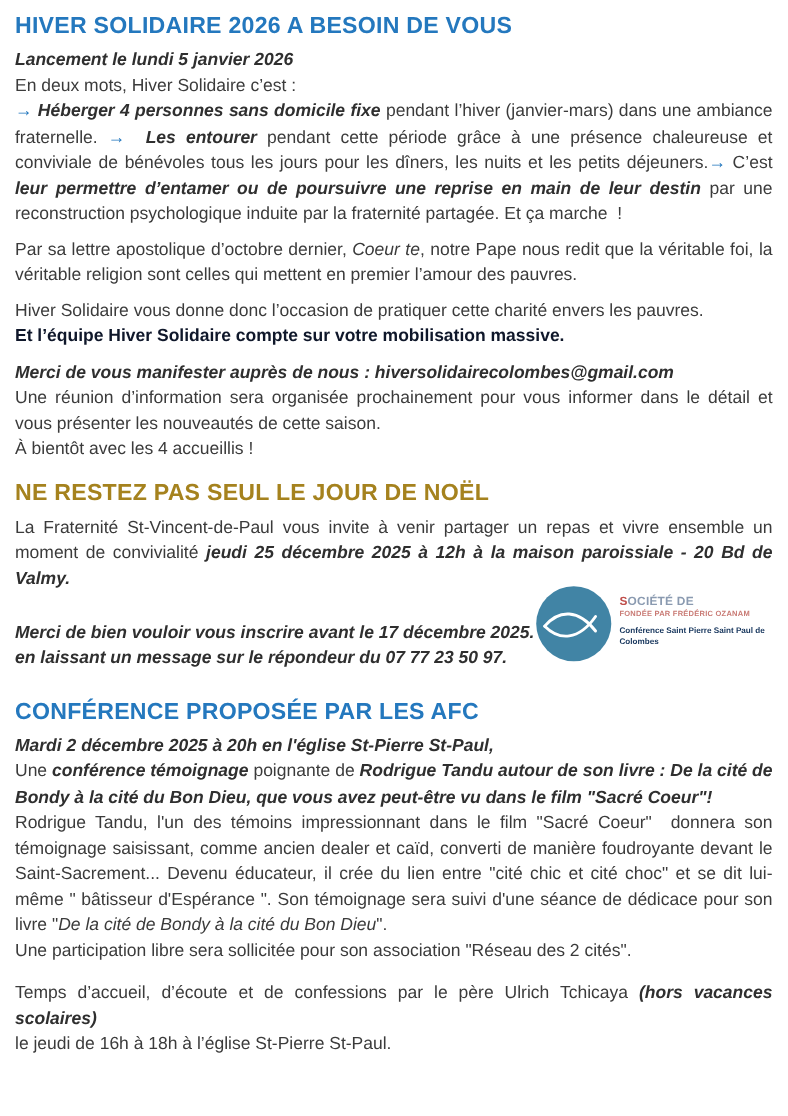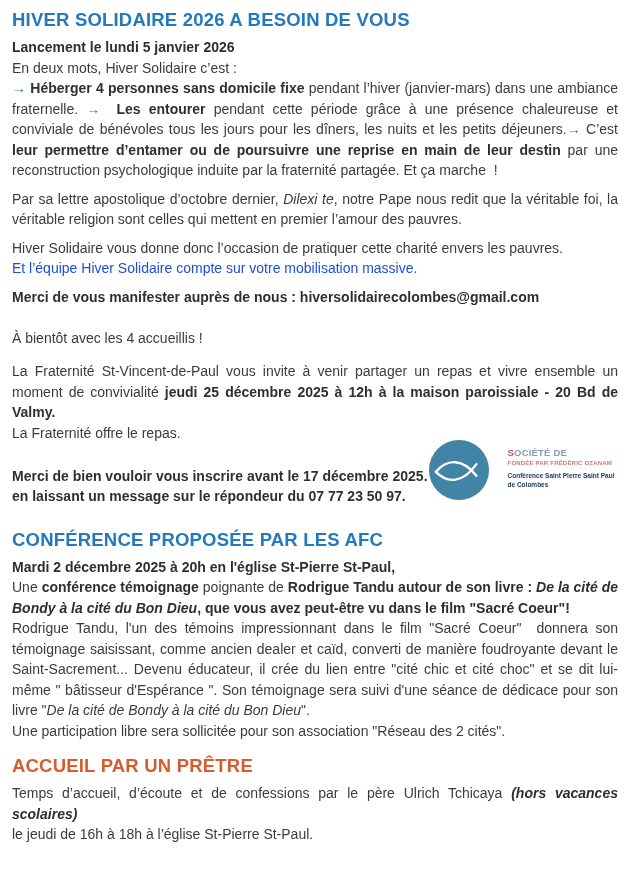--- a/index.html
+++ b/index.html
@@ -10,54 +10,55 @@
   }
   .page{padding:8px 12px 0 12px;border-radius:29px;}
   p{margin:0 0 8px 0;font-size:14px;line-height:20.5px;}
   .just{text-align:justify;}
   h1,h2{font-size:18.5px;line-height:24px;font-weight:700;margin:0 0 5px 0;letter-spacing:.2px;}
   .h-blue{color:#2478be;}
   .h-gold{color:#a5821e;}
   .h-orange{color:#d95c2e;}
   .sec{margin-top:13px;}
   .seg-r{}
-  .seg-b{font-weight:700;color:#2f2f2f;}
+  .seg-b{font-weight:700;color:#2f2f2f;font-style:italic;}
   .seg-i{font-style:italic;}
   .seg-bi{font-weight:700;font-style:italic;color:#2f2f2f;}
   .seg-ab{color:#2478be;font-weight:700;}
-  .seg-bb{color:#1d4ed8;font-weight:400;}
+  .seg-bb{color:#0f172a;font-weight:700;}
   .seg-lr{color:#c0504d;}
   .seg-ls{color:#8a9ab0;}
   
   .noel-row{display:flex;align-items:flex-start;justify-content:space-between;margin-bottom:4px;}
   .noel-actions{flex:0 0 auto;max-width:430px;}
-  .logo{display:flex;align-items:flex-start;gap:18px;margin-top:-6px;padding-right:2px;}
+  .logo{display:flex;align-items:flex-start;gap:6px;margin-top:-6px;padding-right:2px;}
   .logo-circle{width:62px;height:62px;flex:0 0 auto;}
   .logo-text{padding-top:8px;}
   .logo-l1,.logo-l2{font-size:9.5px;line-height:11px;font-weight:700;letter-spacing:.2px;}
   .logo-l3{font-size:6px;line-height:9px;color:#c97a74;font-weight:700;letter-spacing:.2px;margin-top:1px;}
   .logo-l4{font-size:6.5px;line-height:9px;color:#17365d;font-weight:700;margin-top:3px;}
 </style>
 </head>
 <body>
 
 <div class="page">
 
   <section>
     <h1 class="h-blue">HIVER SOLIDAIRE 2026 A BESOIN DE VOUS</h1>
     <p style="margin-bottom:0;"><span class="seg-b">Lancement le lundi 5 janvier 2026</span></p>
     <p style="margin-bottom:0;"><span class="seg-r">En deux mots, Hiver Solidaire c’est :</span></p>
     <p class="just"><span class="seg-ab">→ </span><span class="seg-b">Héberger 4 personnes sans domicile fixe </span><span class="seg-r">pendant l’hiver (janvier-mars) dans une ambiance fraternelle. </span><span class="seg-ab">→ </span><span class="seg-b">&nbsp;Les entourer </span><span class="seg-r">pendant cette période grâce à une présence chaleureuse et conviviale de bénévoles tous les jours pour les dîners, les nuits et les petits déjeuners.</span><span class="seg-ab">→ </span><span class="seg-r">C’est </span><span class="seg-b">leur permettre d’entamer ou de poursuivre une reprise en main de leur destin </span><span class="seg-r">par une reconstruction psychologique induite par la fraternité partagée. Et ça marche&nbsp; !</span></p>
-    <p class="just"><span class="seg-r">Par sa lettre apostolique d’octobre dernier, </span><span class="seg-i">Dilexi te</span><span class="seg-r">, notre Pape nous redit que la véritable foi, la véritable religion sont celles qui mettent en premier l’amour des pauvres.</span></p>
+    <p class="just"><span class="seg-r">Par sa lettre apostolique d’octobre dernier, </span><span class="seg-i">Coeur te</span><span class="seg-r">, notre Pape nous redit que la véritable foi, la véritable religion sont celles qui mettent en premier l’amour des pauvres.</span></p>
     <p><span class="seg-r">Hiver Solidaire vous donne donc l’occasion de pratiquer cette charité envers les pauvres.</span><br><span class="seg-bb">Et l’équipe Hiver Solidaire compte sur votre mobilisation massive.</span></p>
-    <p class="just"><span class="seg-b">Merci de vous manifester auprès de nous : hiversolidairecolombes@gmail.com</span><br><br><span class="seg-r">À bientôt avec les 4 accueillis !</span></p>
+    <p class="just"><span class="seg-b">Merci de vous manifester auprès de nous : hiversolidairecolombes@gmail.com</span><br><span class="seg-r">Une réunion d’information sera organisée prochainement pour vous informer dans le détail et vous présenter les nouveautés de cette saison.</span><br><span class="seg-r">À bientôt avec les 4 accueillis !</span></p>
   </section>
 
   <section class="sec">
-    <p class="just" style="margin-bottom:2px;"><span class="seg-r">La Fraternité St-Vincent-de-Paul vous invite à venir partager un repas et vivre ensemble un moment de convivialité </span><span class="seg-b">jeudi 25 décembre 2025 à 12h à la maison paroissiale - 20 Bd de Valmy.</span><br><span class="seg-r">La Fraternité offre le repas.</span></p>
+    <h2 class="h-gold">NE RESTEZ PAS SEUL LE JOUR DE NOËL</h2>
+    <p class="just" style="margin-bottom:2px;"><span class="seg-r">La Fraternité St-Vincent-de-Paul vous invite à venir partager un repas et vivre ensemble un moment de convivialité </span><span class="seg-b">jeudi 25 décembre 2025 à 12h à la maison paroissiale - 20 Bd de Valmy.</span><br></p>
     <div class="noel-row">
       <p class="noel-actions"><br><span class="seg-b">Merci de bien vouloir vous inscrire avant le 17 décembre 2025.</span><br><span class="seg-b">en laissant un message sur le répondeur du 07 77 23 50 97.</span></p>
       <div class="logo">
         <svg class="logo-circle" viewBox="0 0 64 64" aria-hidden="true">
           <circle cx="32" cy="32" r="31" fill="#4184a5"></circle>
           <path d="M8 34 C 20 20, 36 20, 50 38" fill="none" stroke="#ffffff" stroke-width="2.4" stroke-linecap="round"></path>
           <path d="M8 34 C 20 46, 36 46, 50 26" fill="none" stroke="#ffffff" stroke-width="2.4" stroke-linecap="round"></path>
         </svg>
         <div class="logo-text">
           <div class="logo-l1"><span class="seg-lr">S</span><span class="seg-ls">OCIÉTÉ DE</span></div>
@@ -67,17 +68,16 @@
       </div>
     </div>
   </section>
 
   <section class="sec">
     <h2 class="h-blue">CONFÉRENCE PROPOSÉE PAR LES AFC</h2>
     <p class="just"><span class="seg-b">Mardi 2 décembre 2025 à 20h en l'église St-Pierre St-Paul,</span><br><span class="seg-r">Une </span><span class="seg-b">conférence témoignage</span><span class="seg-r"> poignante de </span><span class="seg-b">Rodrigue Tandu autour de son livre : </span><span class="seg-bi">De la cité de Bondy à la cité du Bon Dieu</span><span class="seg-b">, que vous avez peut-être vu dans le film "Sacré Coeur"!</span><br><span class="seg-r">Rodrigue Tandu, l'un des témoins impressionnant dans le film "Sacré Coeur"&nbsp; donnera son témoignage saisissant, comme ancien dealer et caïd, converti de manière foudroyante devant le Saint-Sacrement... Devenu éducateur, il crée du lien entre "cité chic et cité choc" et se dit lui-même " bâtisseur d'Espérance ". Son témoignage sera suivi d'une séance de dédicace pour son livre "</span><span class="seg-i">De la cité de Bondy à la cité du Bon Dieu</span><span class="seg-r">".</span><br><span class="seg-r">Une participation libre sera sollicitée pour son association "Réseau des 2 cités".</span></p>
   </section>
 
   <section class="sec">
-    <h2 class="h-orange">ACCUEIL PAR UN PRÊTRE</h2>
     <p class="just" style="margin-bottom:0;"><span class="seg-r">Temps d’accueil, d’écoute et de confessions par le père Ulrich Tchicaya </span><span class="seg-bi">(hors vacances scolaires)</span><br><span class="seg-r">le jeudi de 16h à 18h à l’église St-Pierre St-Paul.</span></p>
   </section>
 
 </div>
 
 </body></html>

